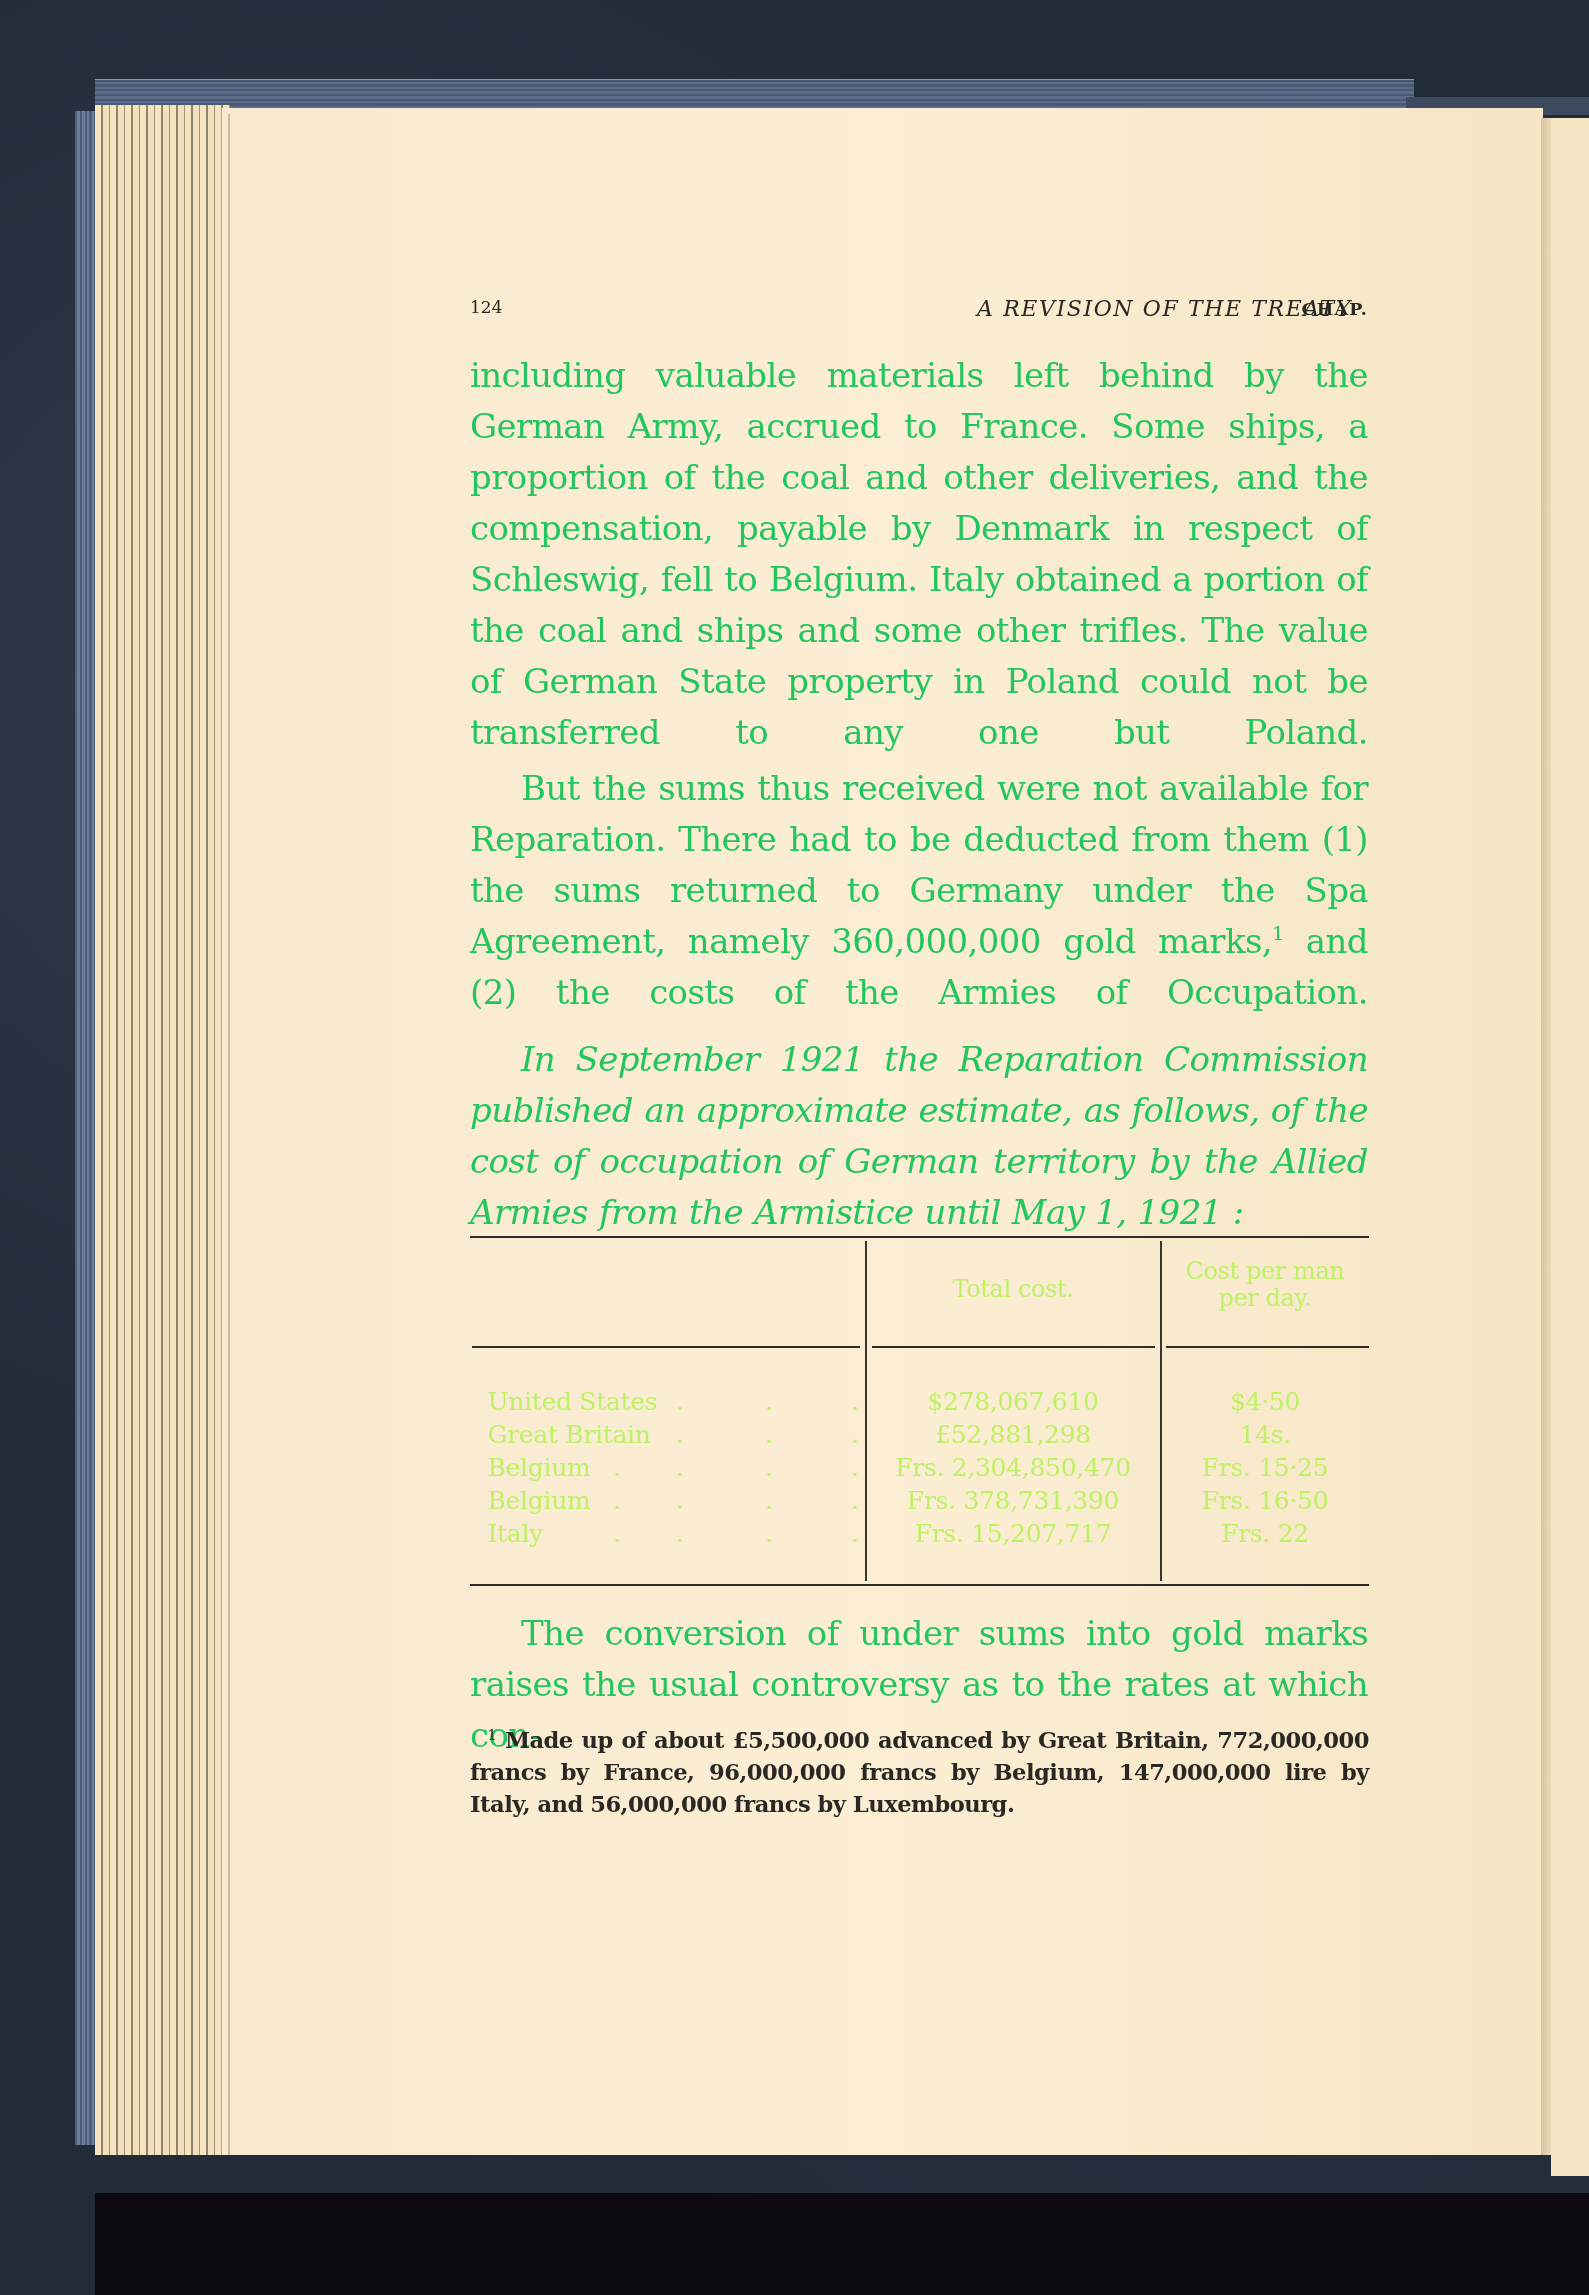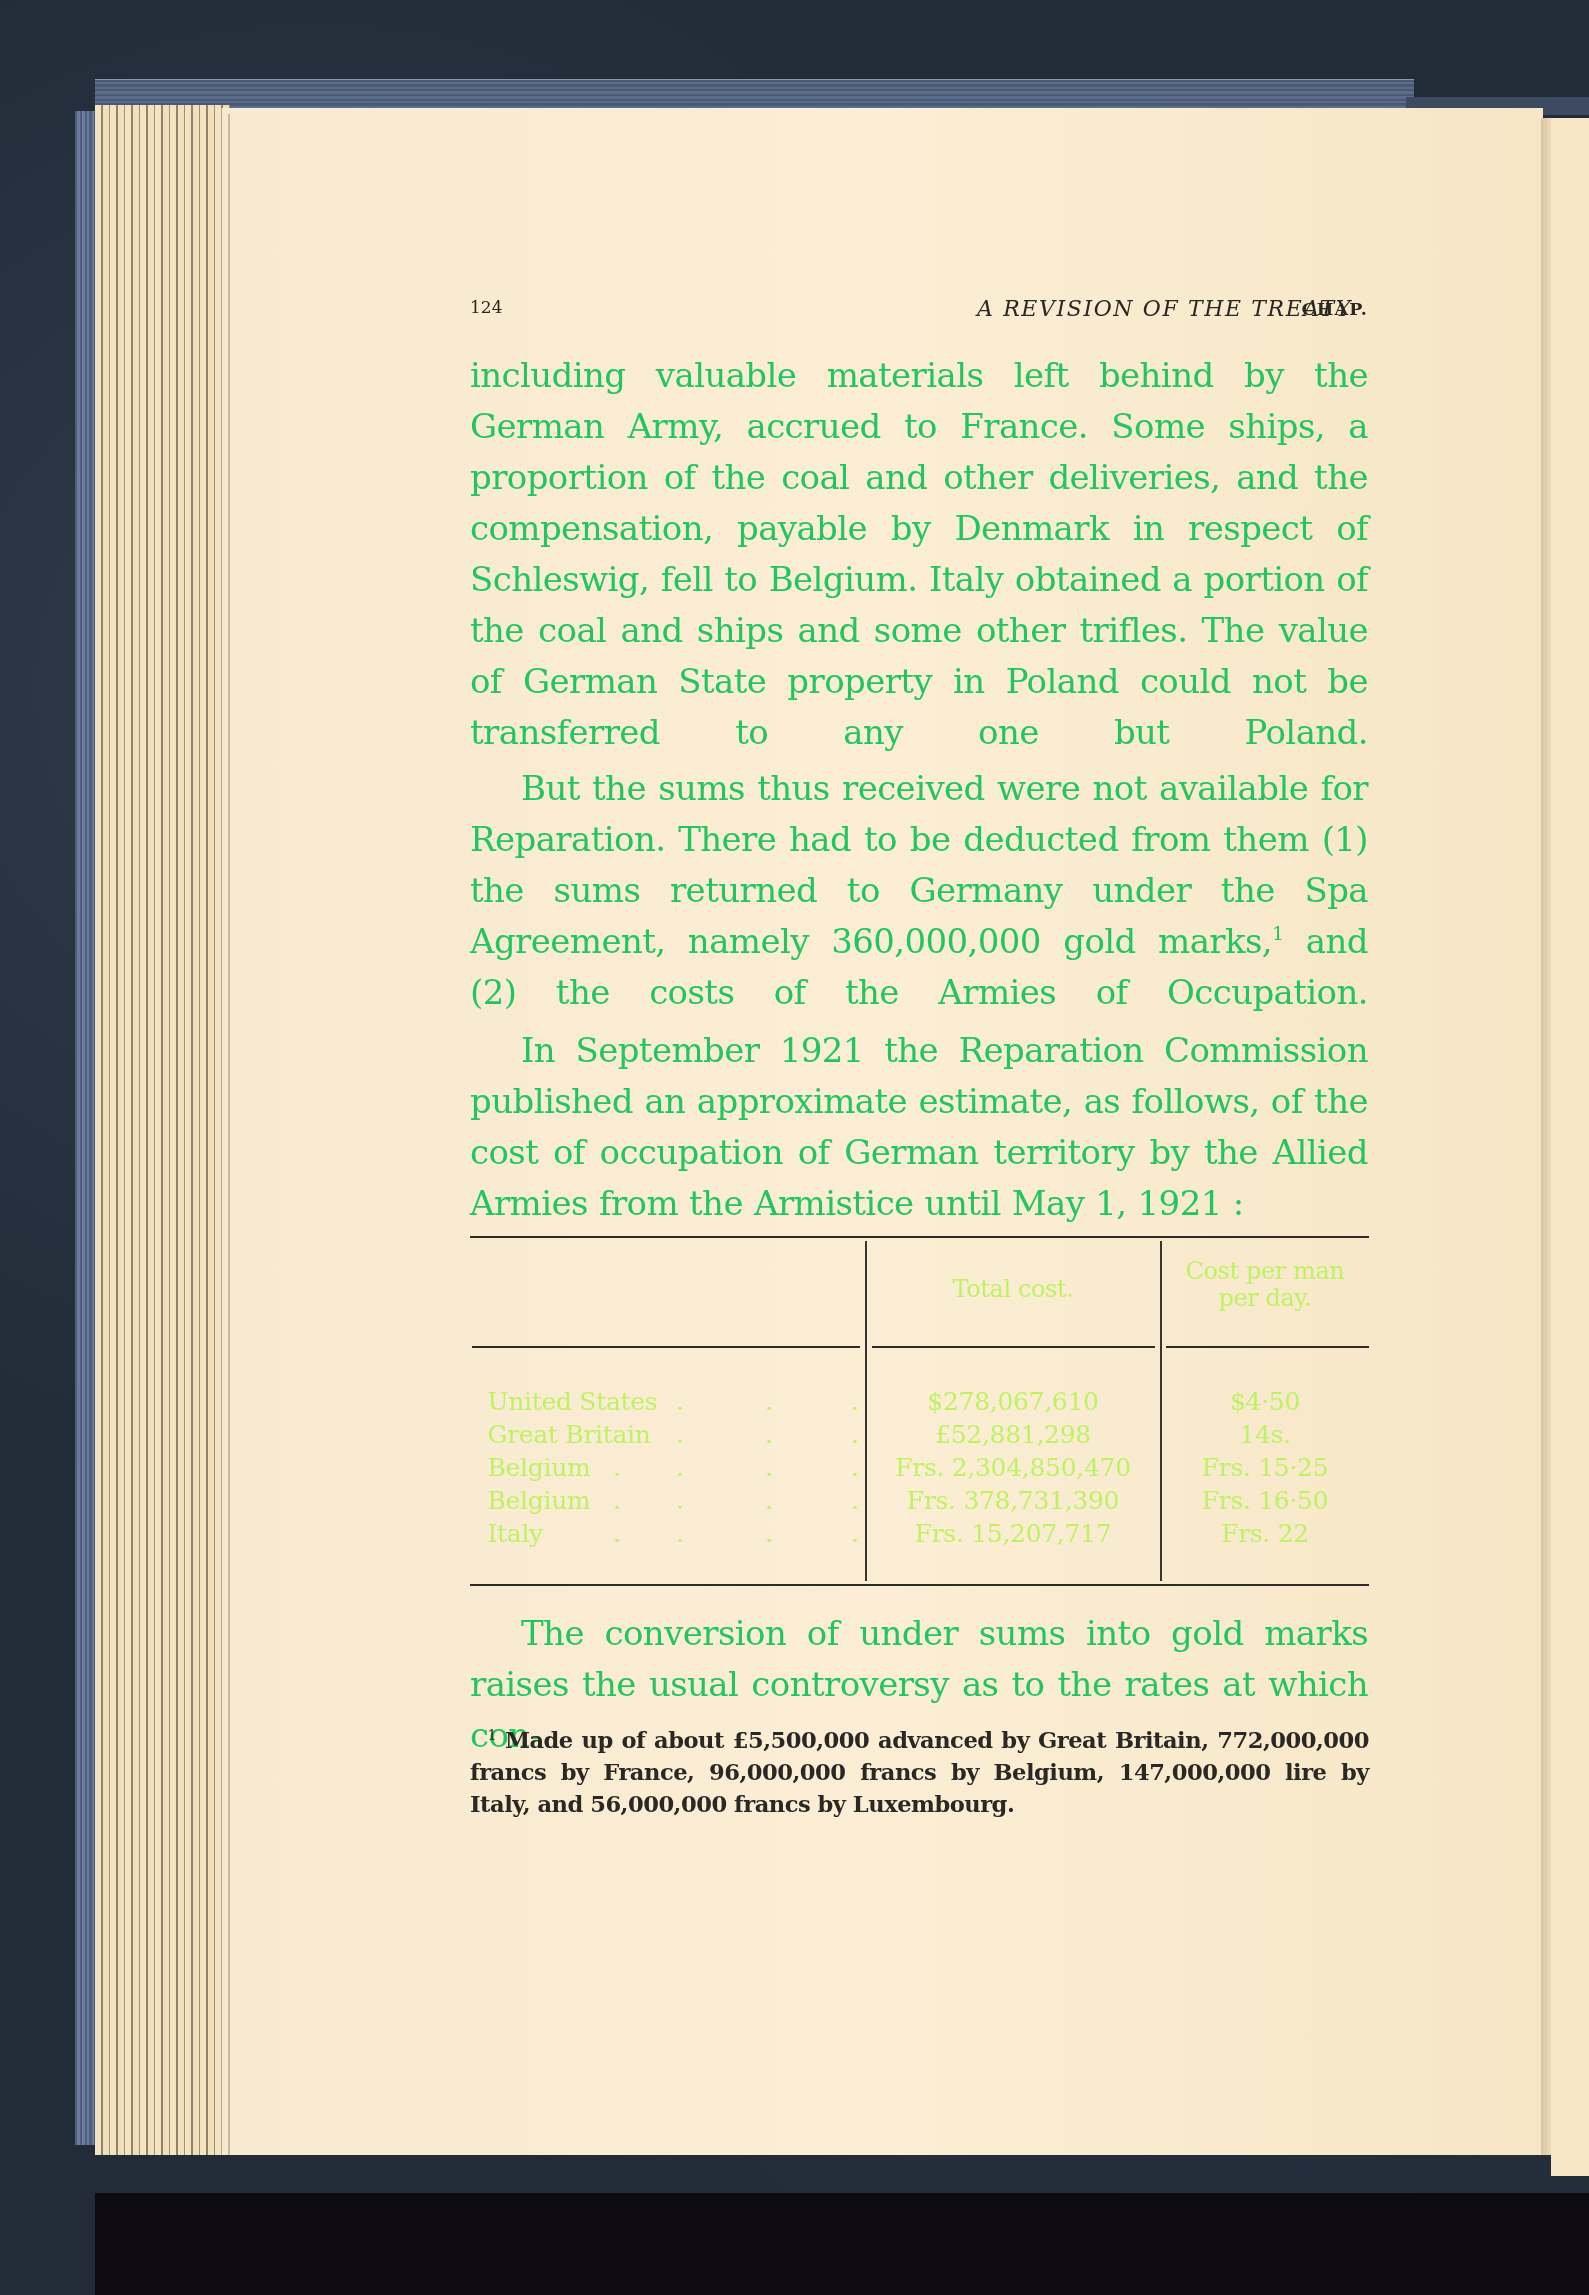--- a/index.html
+++ b/index.html
@@ -134,21 +134,21 @@
   <span class="pagenum">124</span>
   <span class="title">A REVISION OF THE TREATY</span>
   <span class="chap">CHAP.</span>
 </div>
 
 <div class="body-text">
   <p style="margin-bottom:0;">including valuable materials left behind by the German Army, accrued to France. Some ships, a proportion of the coal and other deliveries, and the compensation, payable by Denmark in respect of Schleswig, fell to Belgium. Italy obtained a portion of the coal and ships and some other trifles. The value of German State property in Poland could not be transferred to any one but Poland.</p>
   <p class="indent" style="margin-top:4.8px;">
     <span>But the sums thus received were not available for Reparation. There had to be deducted from them (1) the sums returned to Germany under the Spa Agreement, namely 360,000,000 gold marks,</span><sup>1</sup><span> and (2) the costs of the Armies of Occupation.</span>
   </p>
-  <p class="indent last" style="margin-top:7px;">In September 1921 the Reparation Commission published an approximate estimate, as follows, of the cost of occupation of German territory by the Allied Armies from the Armistice until May 1, 1921 :</p>
+  <p class="indent last" style="margin-top:16px;font-style:italic;">In September 1921 the Reparation Commission published an approximate estimate, as follows, of the cost of occupation of German territory by the Allied Armies from the Armistice until May 1, 1921 :</p>
 </div>
 
 <div class="table-wrap">
   <div class="rule-top"></div>
   <div class="vdiv a"></div>
   <div class="vdiv b"></div>
   <div class="th total">Total cost.</div>
   <div class="th perday">
     <div>Cost per man</div>
     <div>per day.</div>

